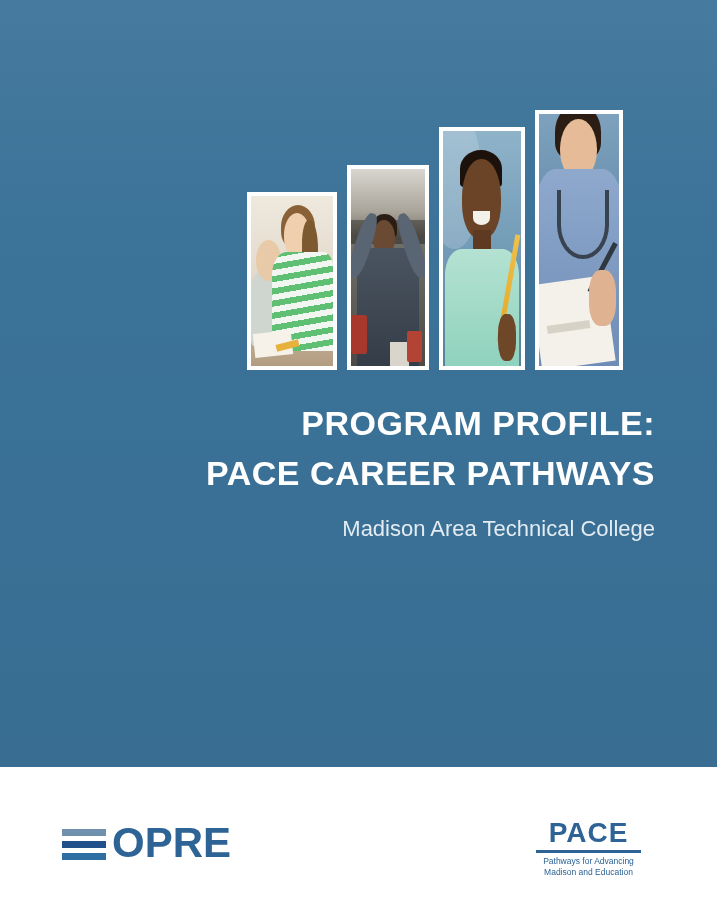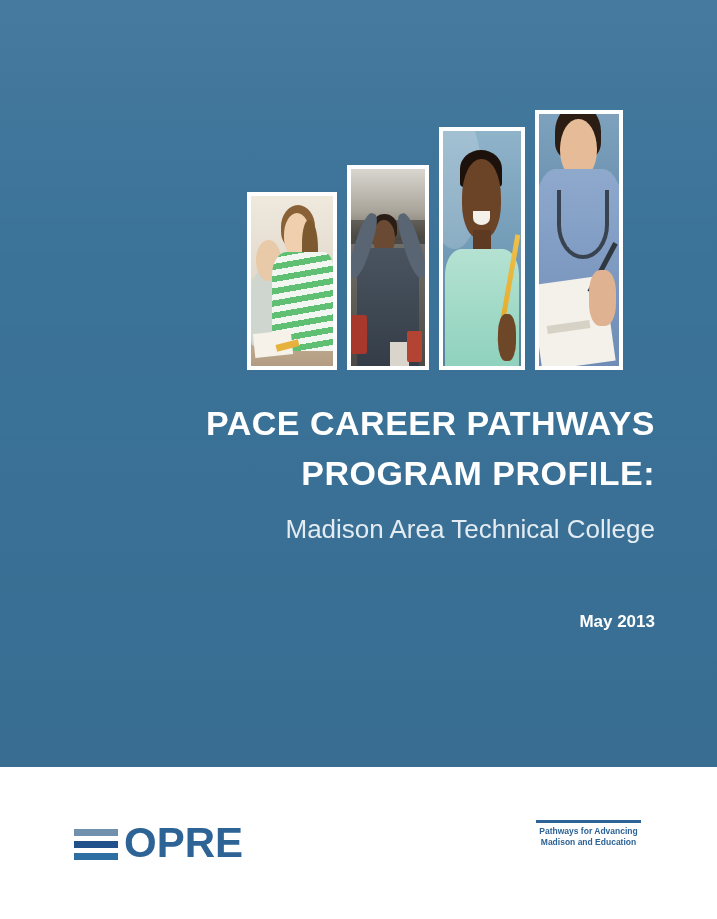--- a/index.html
+++ b/index.html
@@ -250,21 +250,21 @@
   .main-title {
     color: #ffffff;
     font-size: 34px;
     font-weight: bold;
     letter-spacing: 0.5px;
     line-height: 50px;
     margin: 0;
   }
   .subtitle {
     color: #e3ecf2;
-    font-size: 26px;
+    font-size: 22px;
     font-weight: normal;
     line-height: 30px;
     margin: 0;
     padding-top: 16px;
   }
   .date {
     position: absolute;
     left: 0;
     top: 612px;
     width: 655px;
@@ -280,21 +280,21 @@
     left: 0;
     top: 767px;
     width: 717px;
     height: 152px;
     background: #ffffff;
   }
 
   
   .opre-logo {
     position: absolute;
-    left: 74px;
+    left: 62px;
     top: 821px;
     display: flex;
     align-items: center;
   }
   .opre-bars {
     width: 44px;
     height: 44px;
     position: relative;
     margin-right: 6px;
   }
@@ -331,21 +331,21 @@
     line-height: 30px;
   }
   .pace-rule {
     width: 100%;
     height: 3px;
     background: #2d6395;
     margin: 2px 0 3px 0;
   }
   .pace-tag {
     font-size: 8.5px;
-    font-weight: bold;
+    font-weight: normal;
     color: #2d6395;
     line-height: 11px;
   }
 </style>
 </head>
 <body>
 
 <div class="page">
 
   <div class="cover-bg"></div>
@@ -408,37 +408,37 @@
         <div class="p4-clip"></div>
         <div class="p4-clipline"></div>
         <div class="p4-pen"></div>
         <div class="p4-hand"></div>
       </div>
     </div>
 
   </div>
 
   <div class="title-block">
+    <div class="main-title">PROGRAM PROFILE:</div>
     <div class="main-title">PACE CAREER PATHWAYS</div>
-    <div class="main-title">PROGRAM PROFILE:</div>
     <div class="subtitle">Madison Area Technical College</div>
   </div>
 
-  <div class="date">May 2013</div>
 
   <div class="footer"></div>
 
   <div class="opre-logo">
     <div class="opre-bars">
       <span class="b1"></span>
       <span class="b2"></span>
       <span class="b3"></span>
     </div>
     <div class="opre-text">OPRE</div>
   </div>
 
   <div class="pace-logo">
+    <div class="pace-word">PACE</div>
     <div class="pace-rule"></div>
     <div class="pace-tag">Pathways for Advancing</div>
     <div class="pace-tag">Madison and Education</div>
   </div>
 
 </div>
 
 </body></html>

